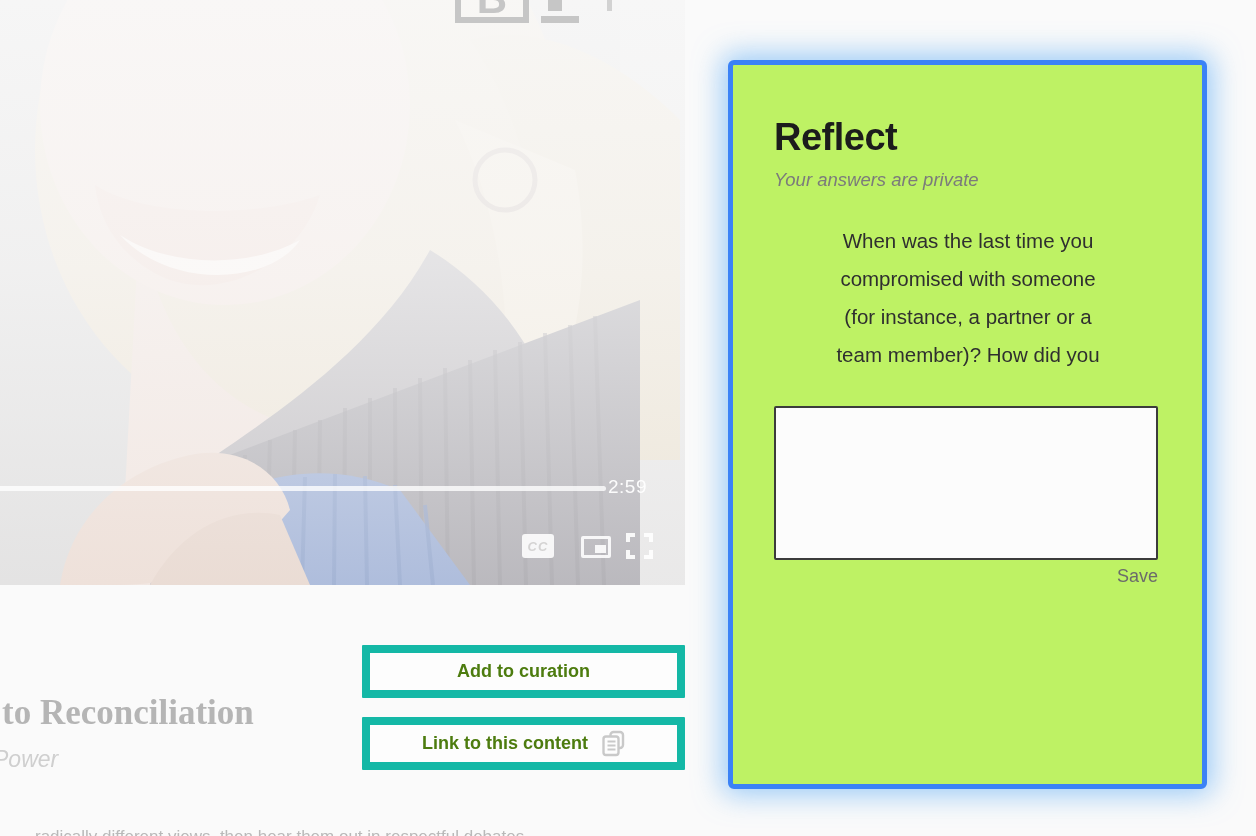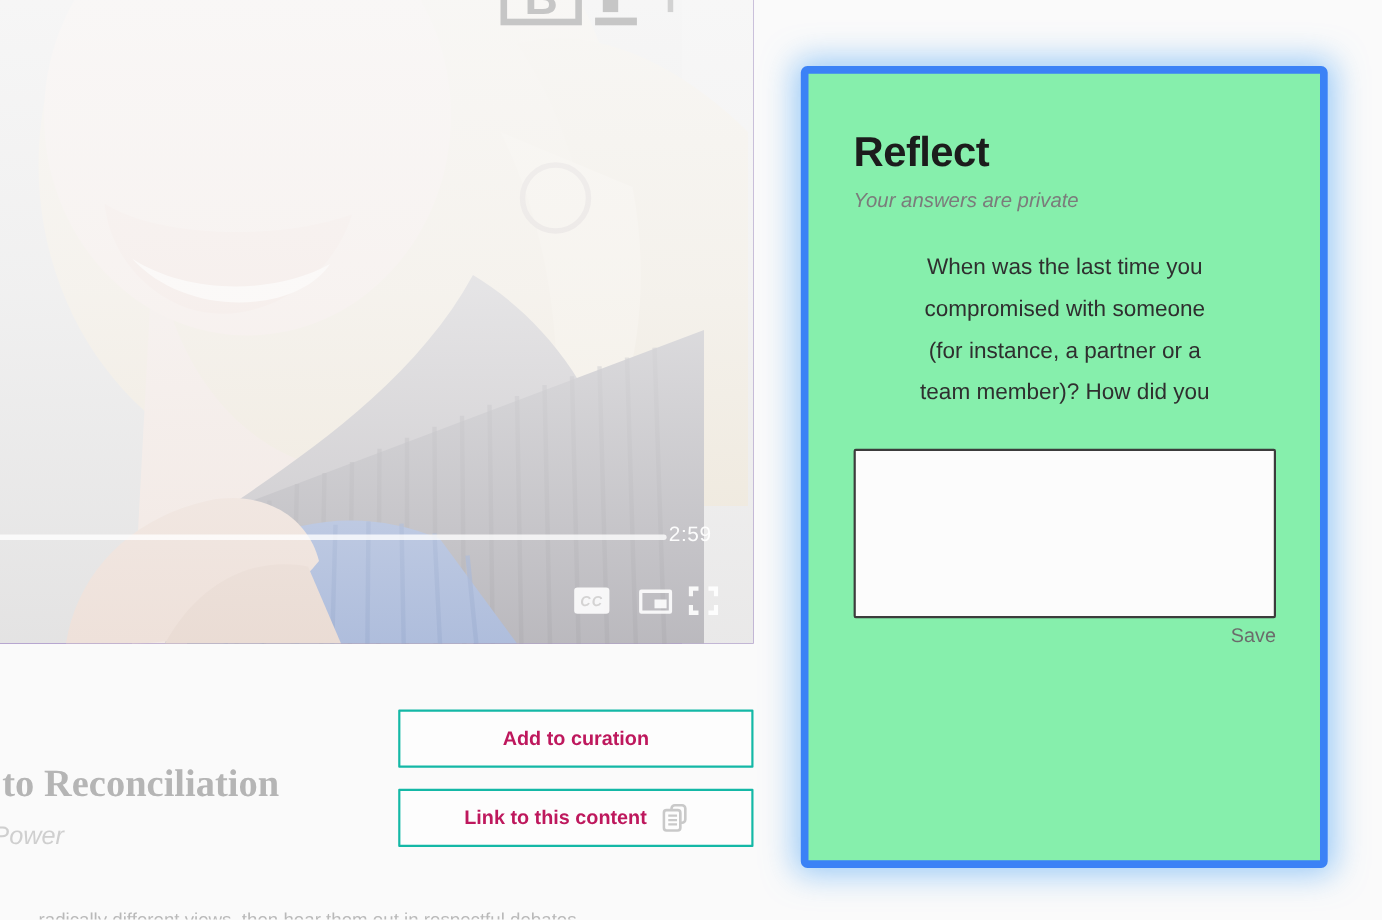--- a/index.html
+++ b/index.html
@@ -67,32 +67,32 @@
     font-style:italic; font-size:23px; color:#cfcfcf; white-space:nowrap;
   }
   .lesson-desc {
     position:absolute; left:35px; top:827px;
     font-size:17px; color:#b9b9b9; white-space:nowrap;
   }
 
   .action-buttons { position:absolute; left:362px; top:645px; width:323px; }
   .action-btn {
     width:100%; height:53px; background:#fdfdfd;
-    border:2px solid #14b8a6; border-radius:1px;
+    border:8px solid #14b8a6; border-radius:1px;
     display:flex; align-items:center; justify-content:center; gap:14px;
-    font-size:18px; font-weight:bold; color:#be185d;
+    font-size:18px; font-weight:bold; color:#4d7c0f;
     font-family:"Liberation Sans", sans-serif; cursor:pointer;
   }
   .action-btn + .action-btn { margin-top:19px; }
 
   
   .reflect-panel {
     position:absolute; left:728px; top:60px; width:479px; height:729px;
-    background:#86efac;
-    border:7px solid #3b82f6; border-radius:6px;
+    background:#bef264;
+    border:5px solid #3b82f6; border-radius:6px;
     box-shadow:0 0 28px 6px rgba(80,165,246,0.55);
     padding:51px 40px 0 41px;
   }
   .reflect-title {
     font-size:38px; font-weight:800; color:#1c1c1c; letter-spacing:-0.5px;
     line-height:1.15;
   }
   .reflect-privacy {
     margin-top:9px; font-style:italic; font-size:18.5px; color:#7b7b7b;
   }

